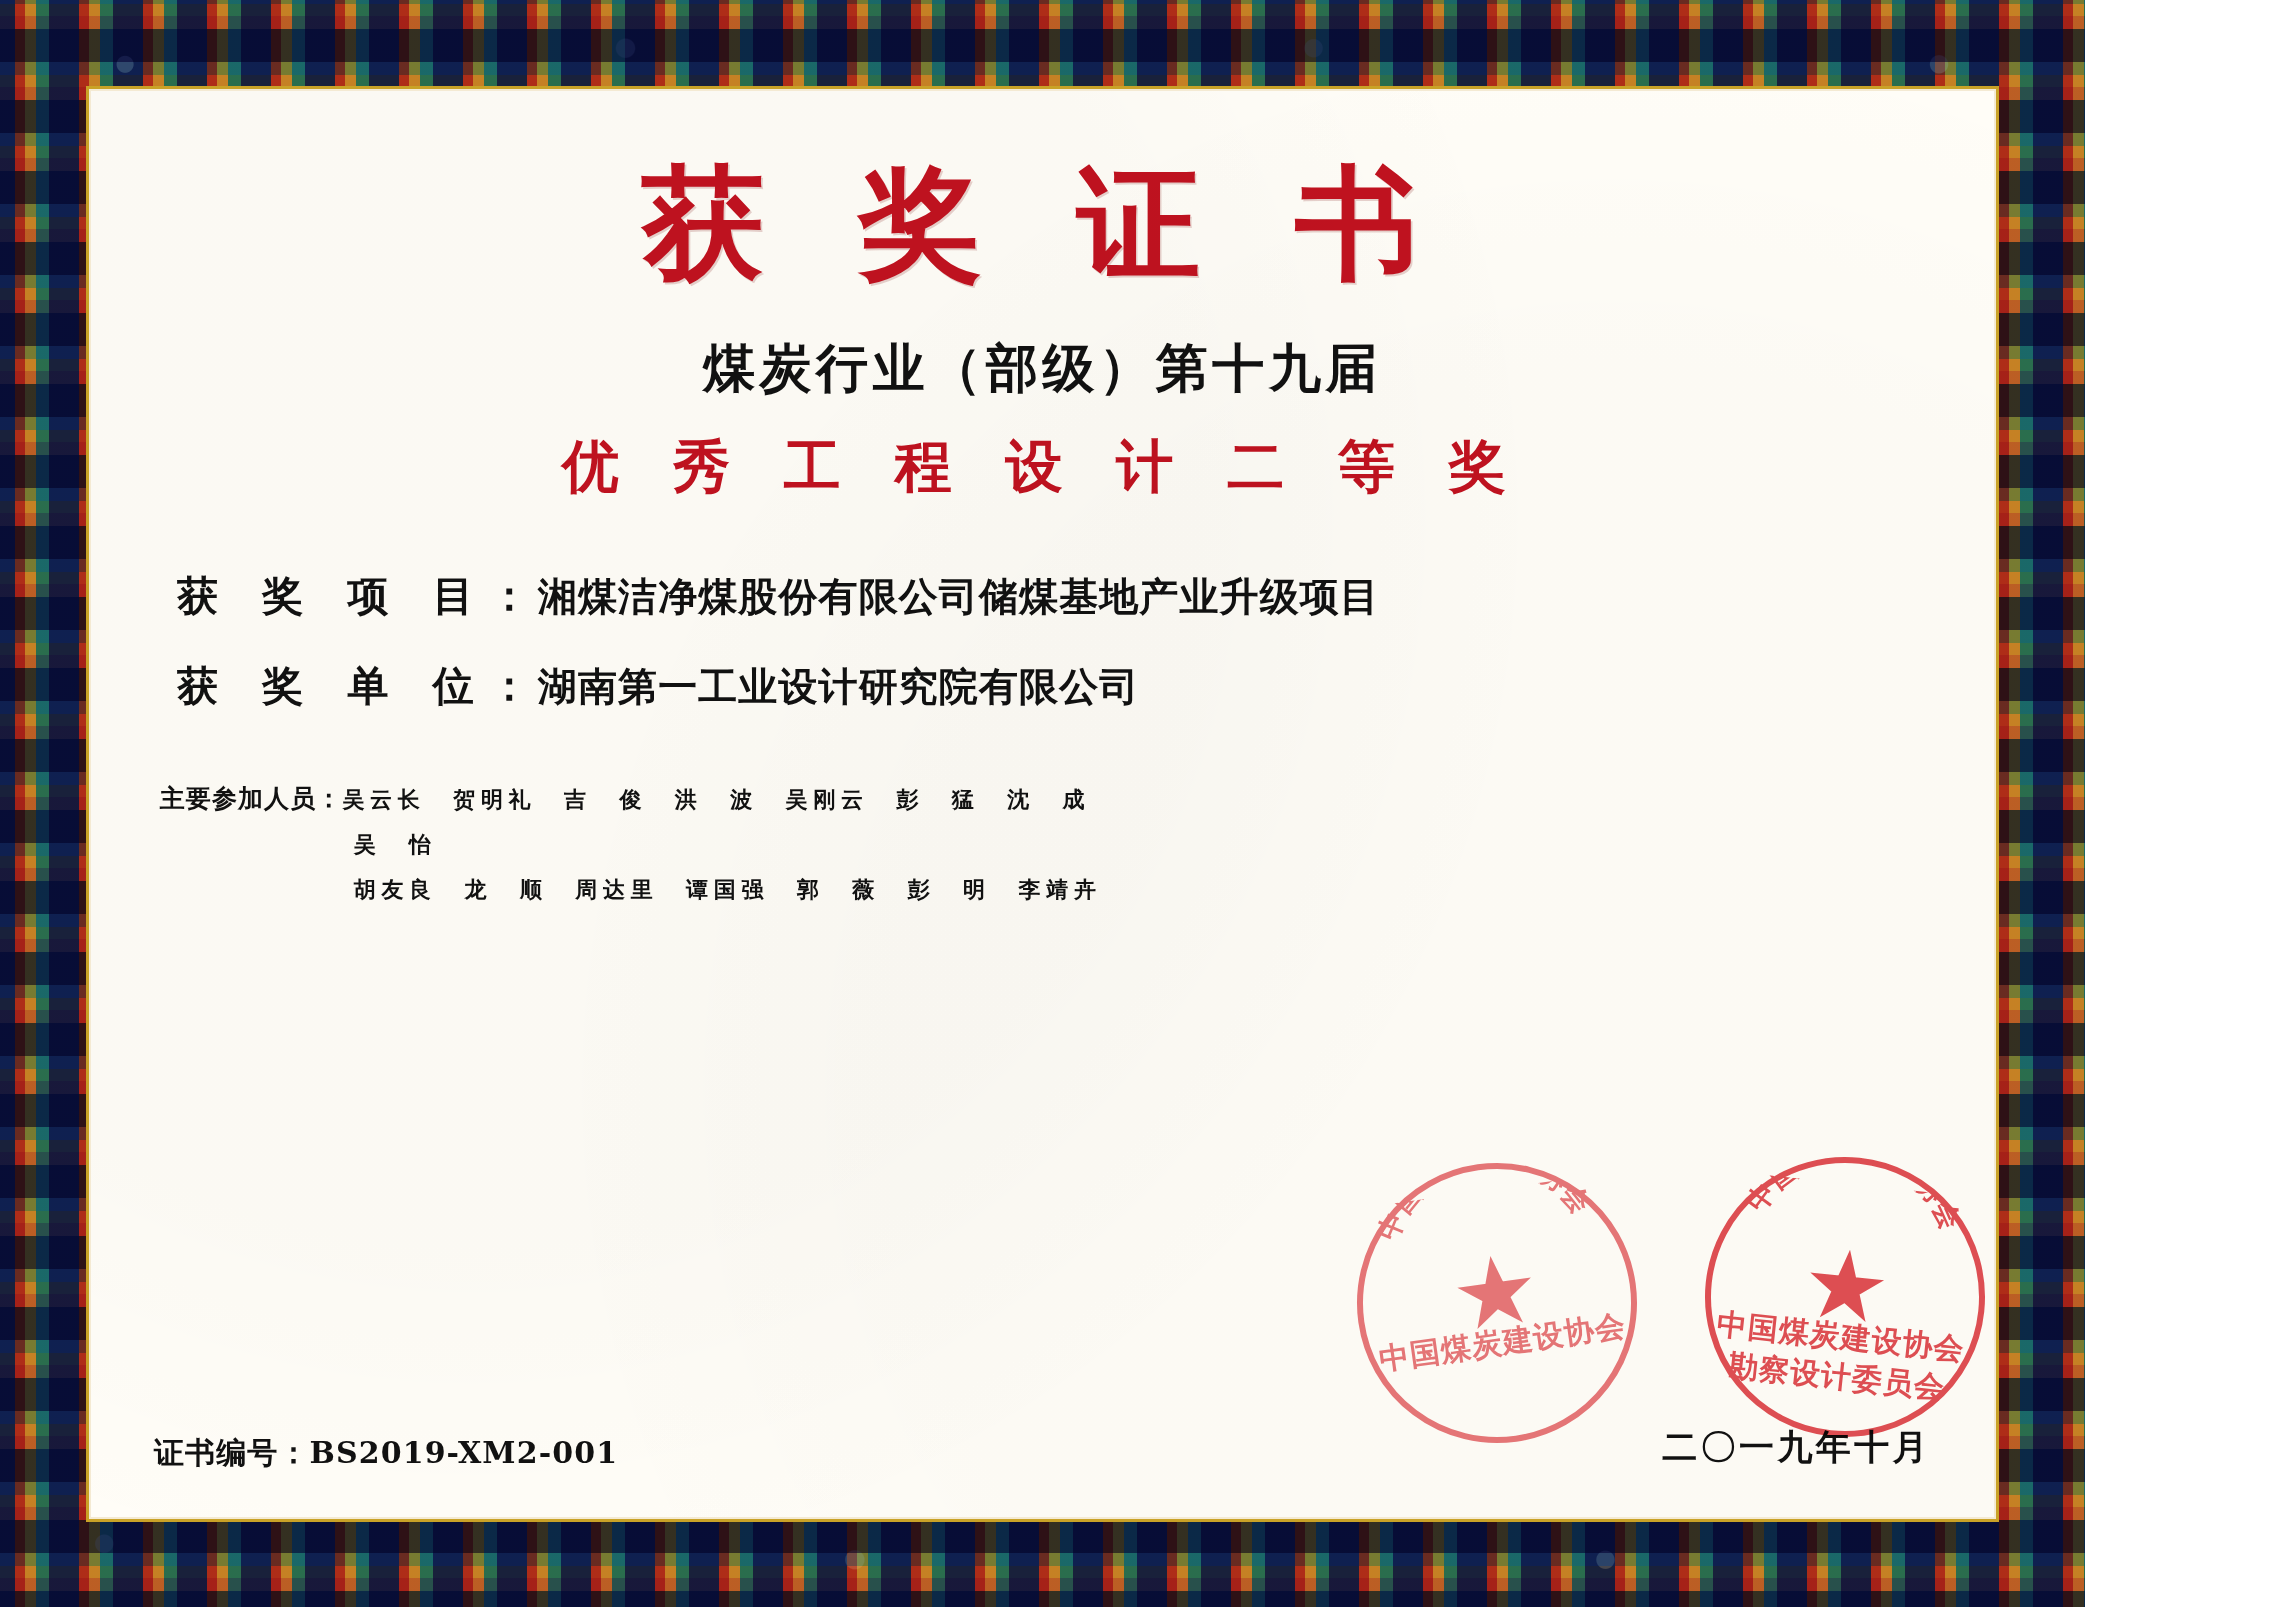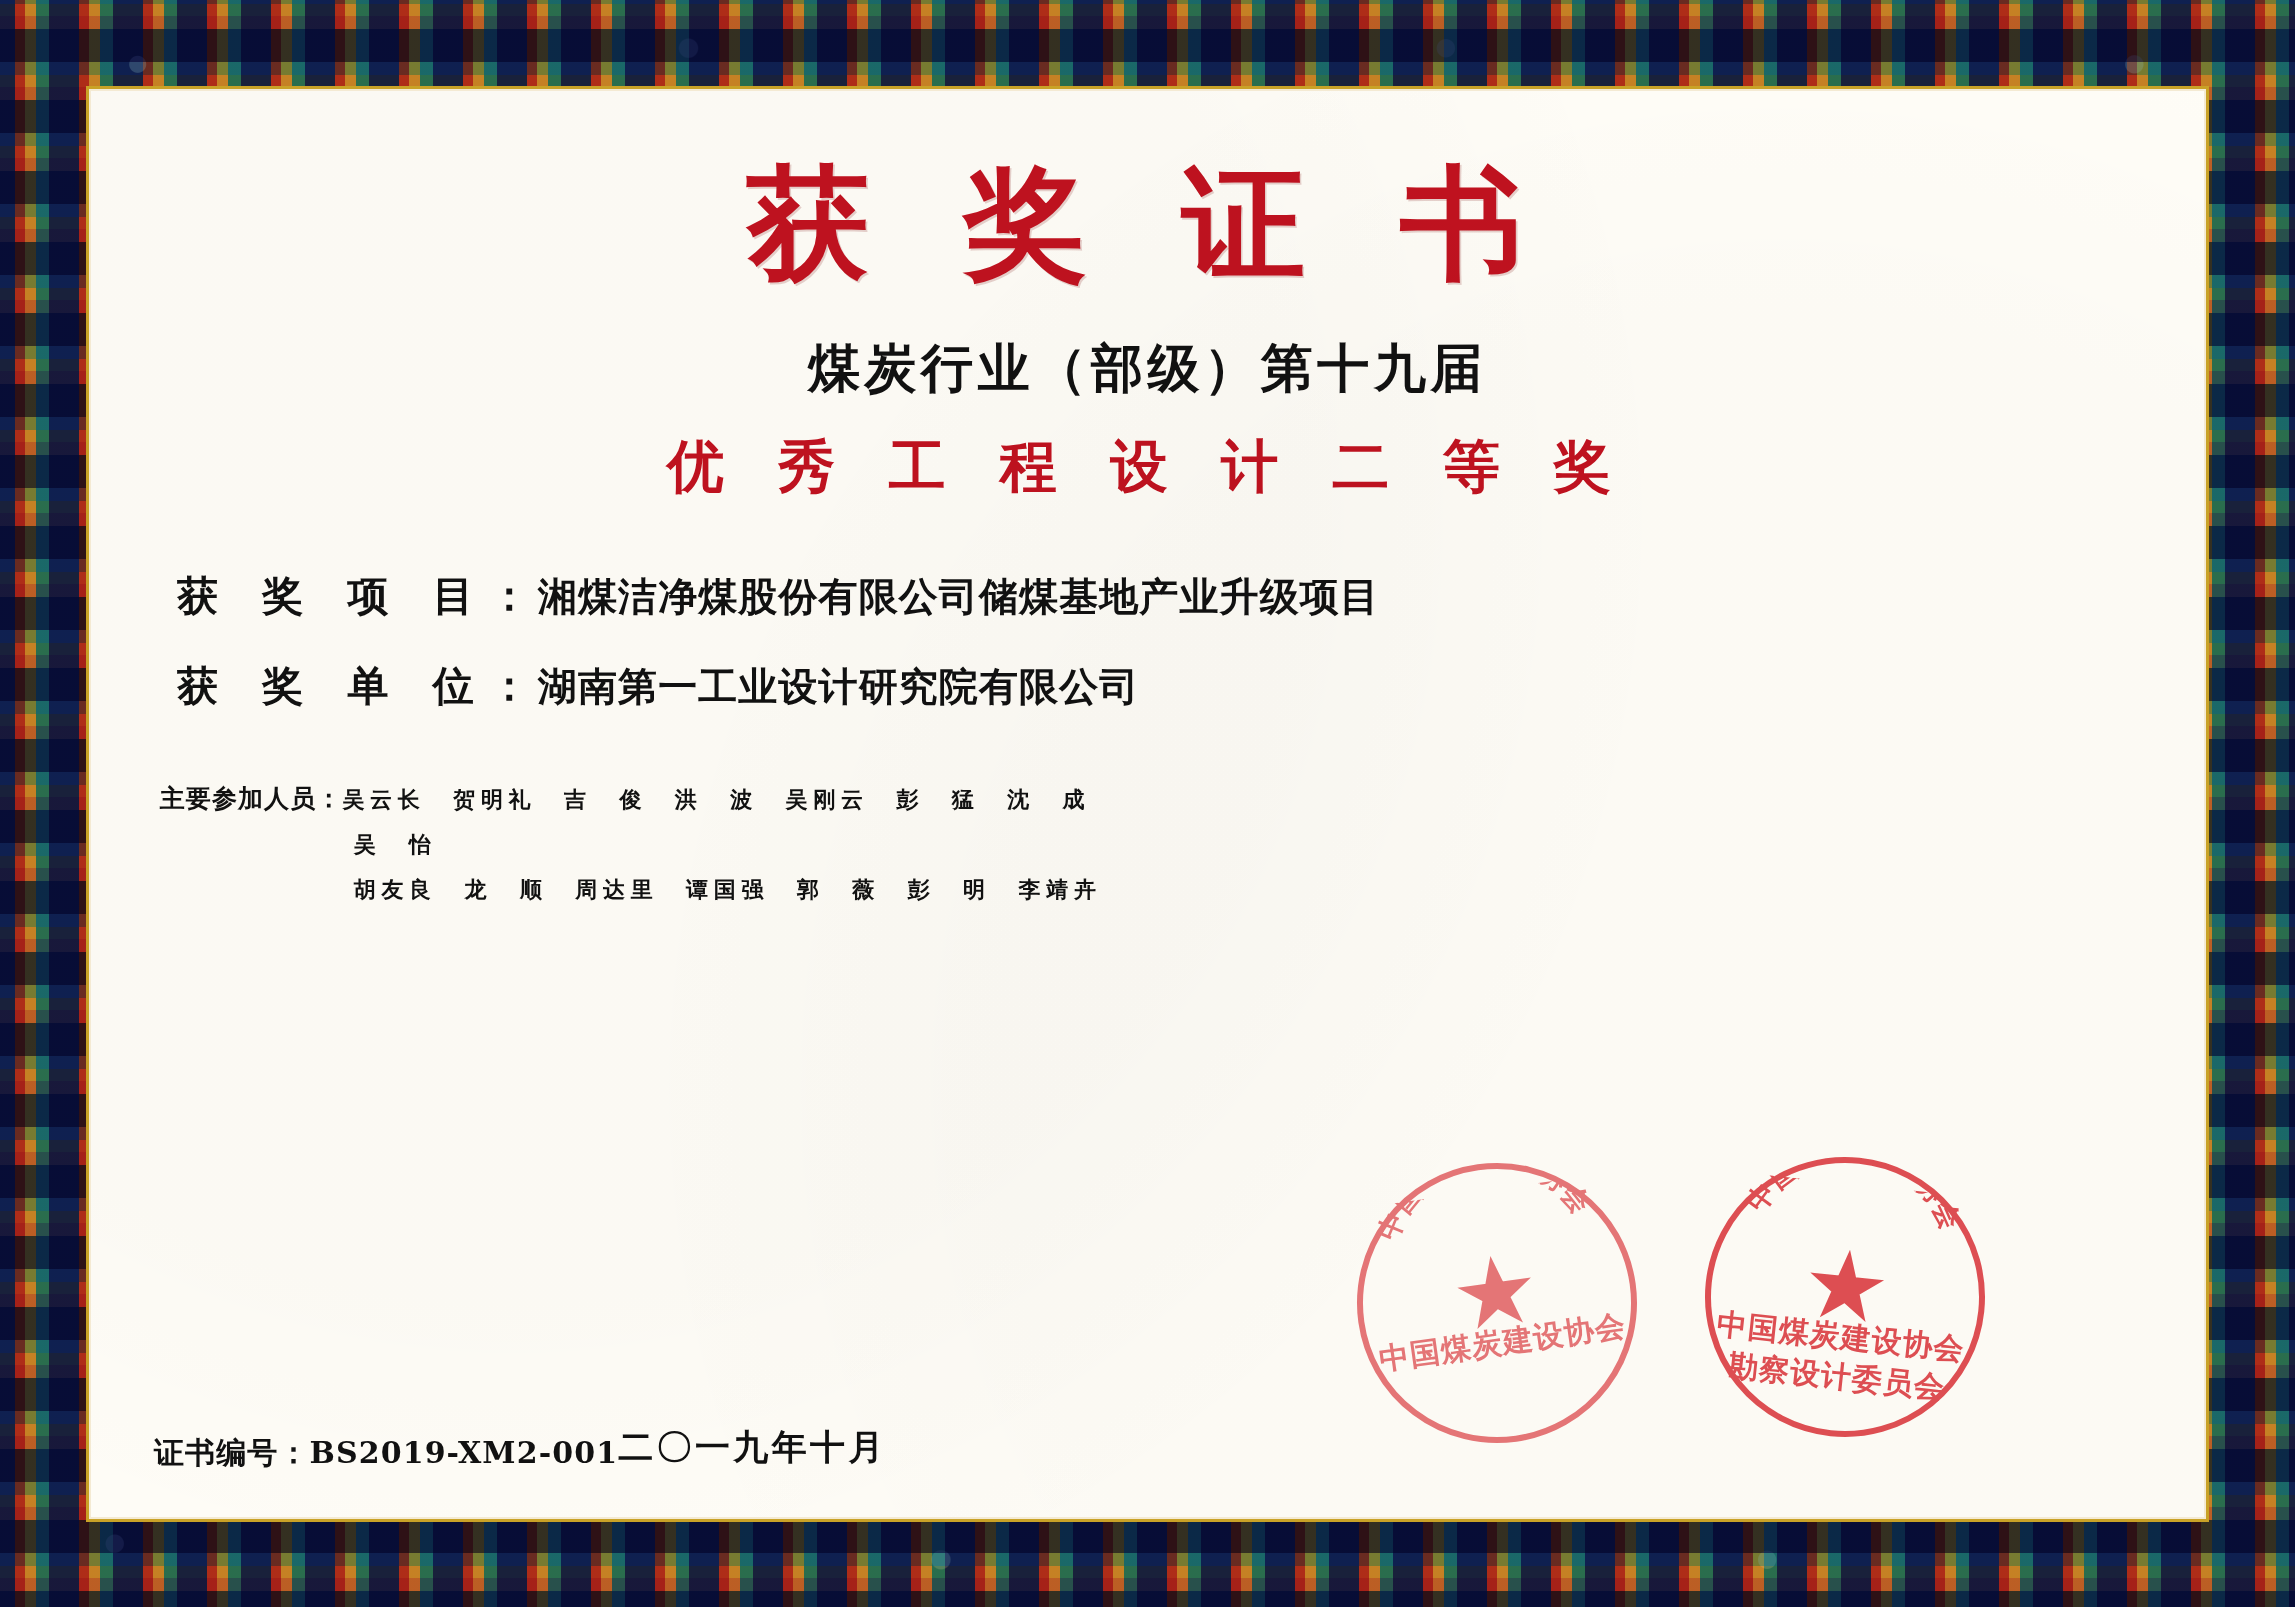--- a/index.html
+++ b/index.html
@@ -10,21 +10,21 @@
   body {
     width: 2295px;
     height: 1608px;
     font-family: "DejaVu Sans", sans-serif;
     overflow: hidden;
   }
 
   
   .certificate {
     position: relative;
-    width: 2295px;
+    width: 2085px;
     height: 1608px;
     box-sizing: border-box;
     background: #fdba74;
   }
 
   
   .border-frame {
     position: absolute;
     inset: 0;
     background:
@@ -207,20 +207,22 @@
   }
 
   
   .footer {
     position: absolute;
     left: 63px;
     right: 63px;
     bottom: 43px;
     display: flex;
     align-items: flex-end;
+    justify-content: space-between;
+    gap: 32px;
   }
   .cert-number {
     color: #111111;
     font-family: "DejaVu Serif", serif;
     font-weight: bold;
     font-size: 30px;
     letter-spacing: 1.1px;
     white-space: nowrap;
   }
   .cert-date {

